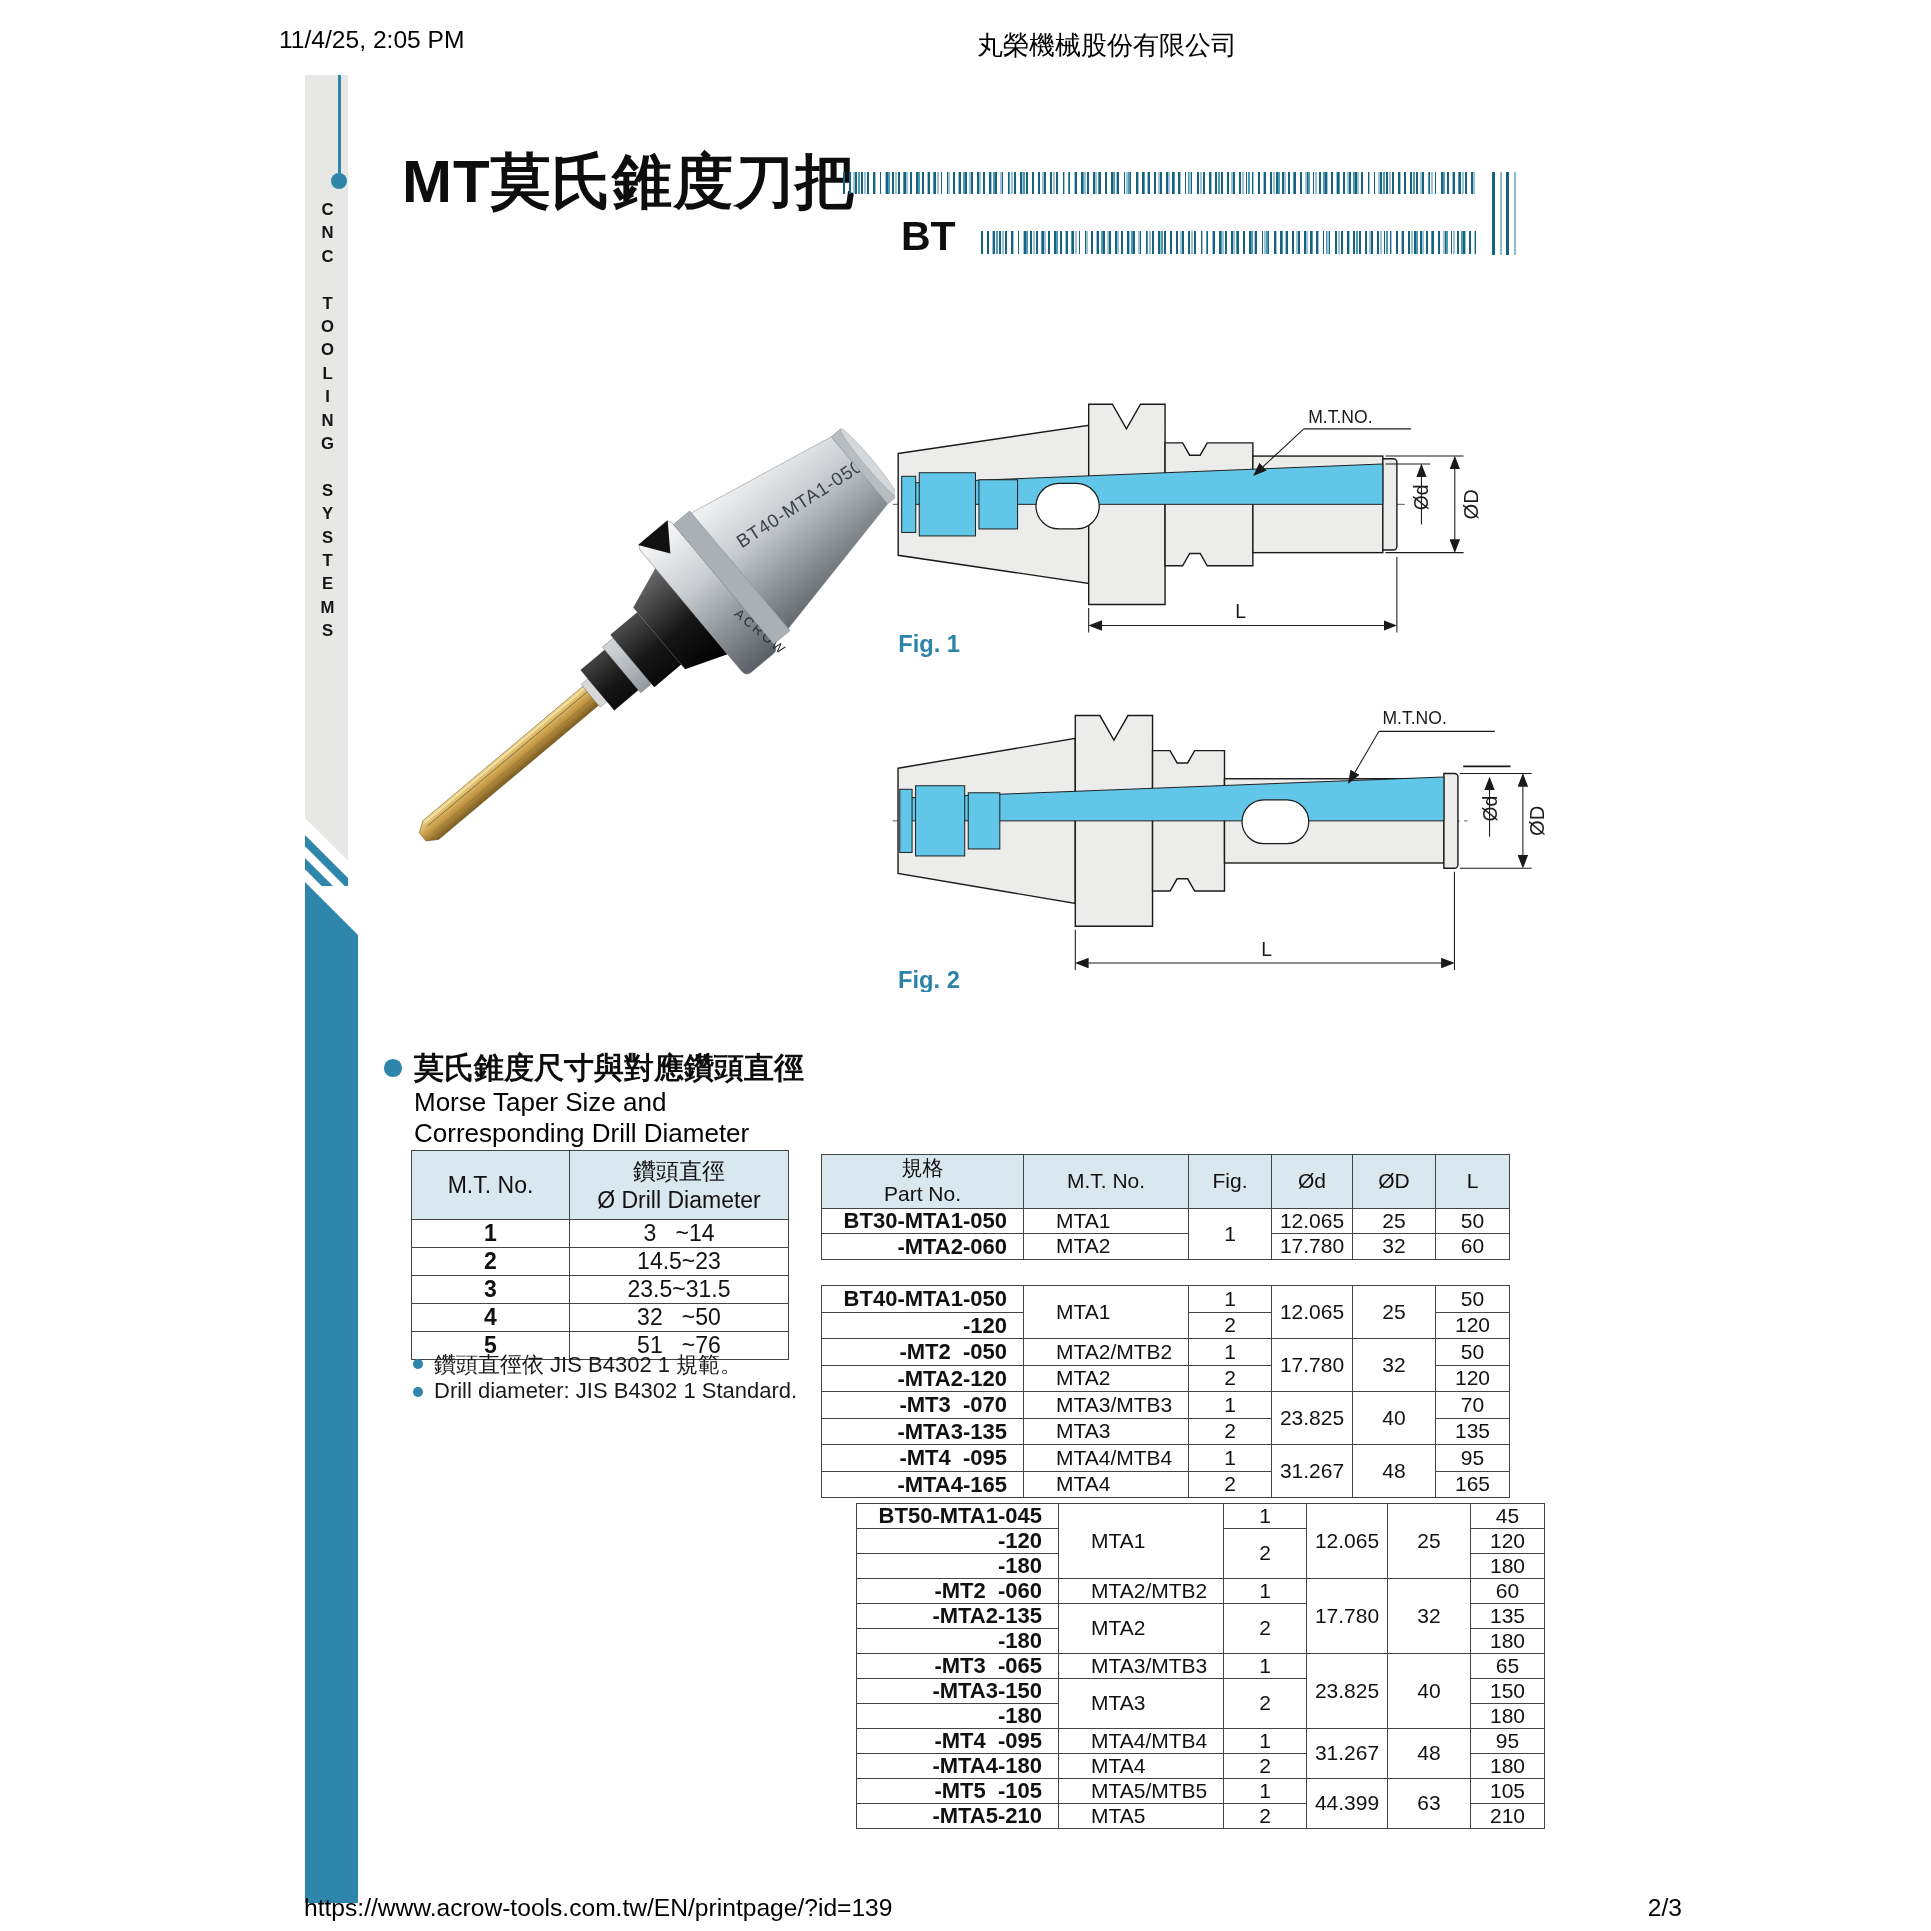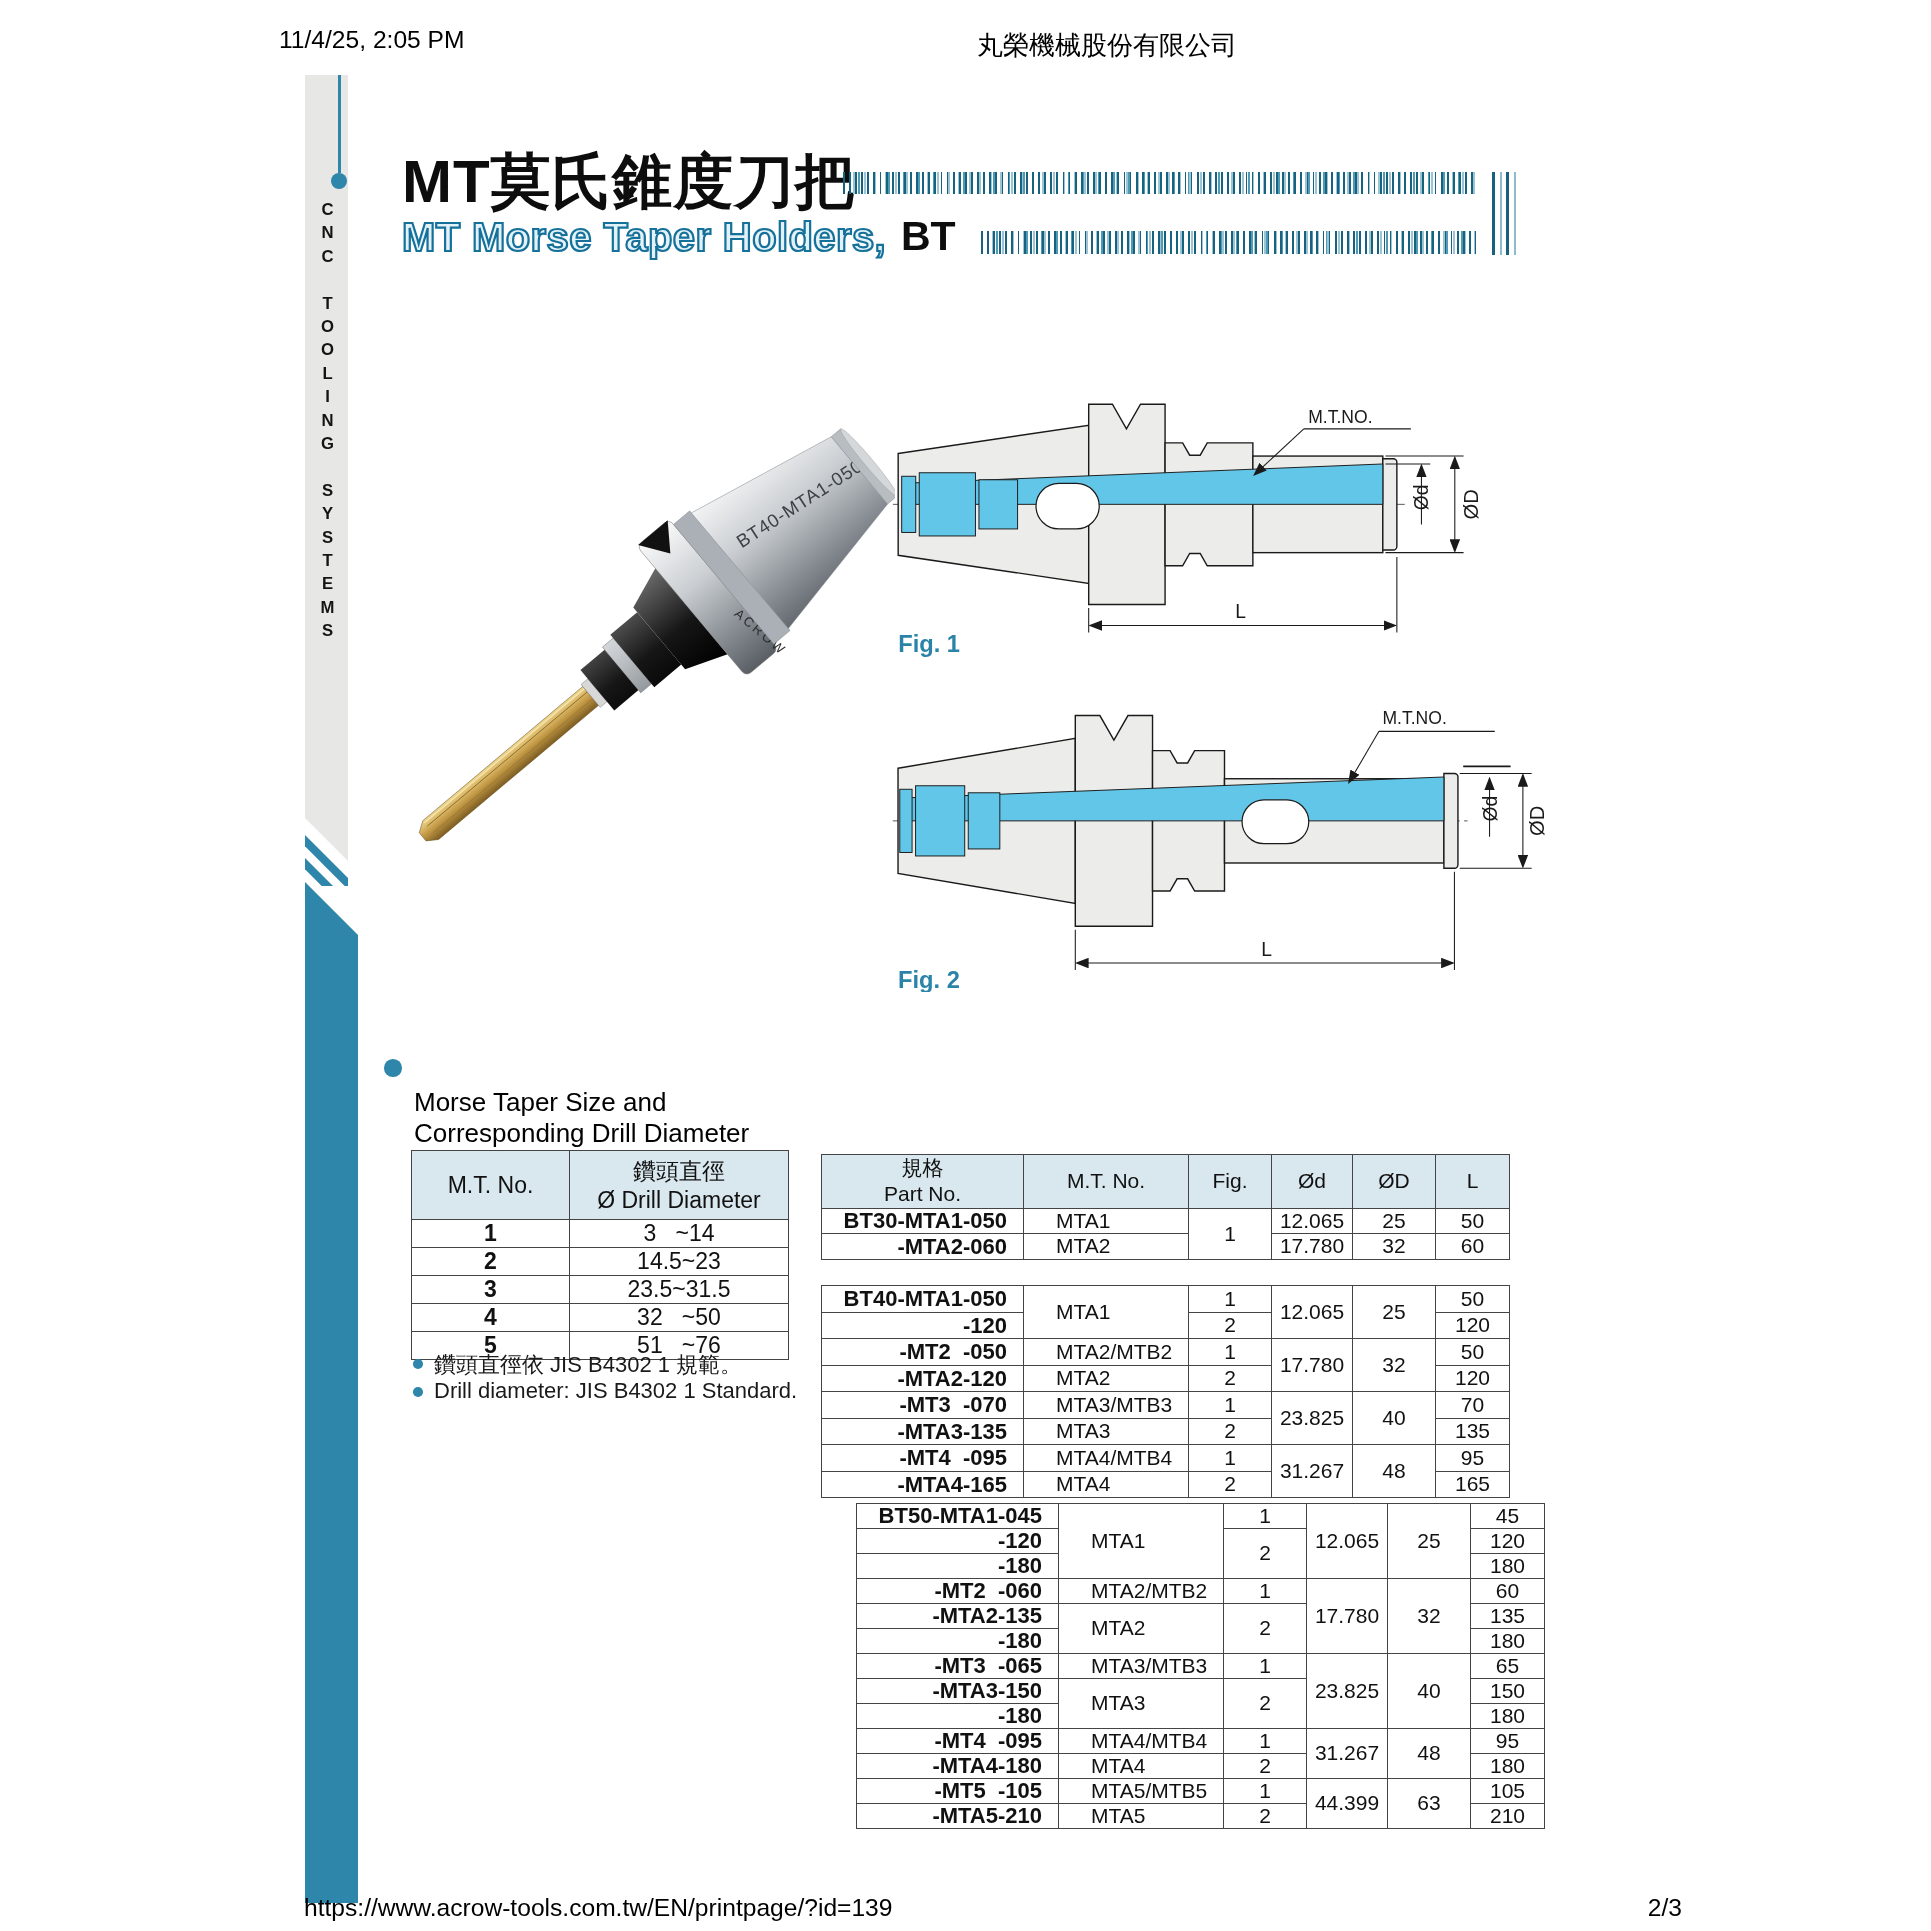--- a/index.html
+++ b/index.html
@@ -64,21 +64,20 @@
     <div class="stripe" style="left:-12.3px;top:35px;"></div>
   </div>
   <div class="abs" id="sb-blue"></div>
   <div class="abs" id="sb-line"></div>
   <div class="abs" id="sb-dot"></div>
   <div class="abs" id="sb-text">CNC TOOLING SYSTEMS</div>
 
   <div class="abs" id="title-zh">MT莫氏錐度刀把</div>
   <div class="abs barcode" style="left:843px;top:172px;width:634px;height:22px;"></div>
   <div class="abs" id="barcode-tall" style="left:1492px;top:172px;width:28px;height:83px;"></div>
-  <div class="abs" id="subtitle">MT Morse Taper Holders,</div>
   <div class="abs" id="subtitle-bt">BT</div>
   <div class="abs barcode" style="left:981px;top:231px;width:495px;height:23px;"></div>
 
   <svg class="abs" style="left:395px;top:395px;" width="500" height="500" viewBox="0 0 570 570">
     <defs>
       <linearGradient id="gmetal" x1="0" y1="-100" x2="0" y2="100" gradientUnits="userSpaceOnUse">
         <stop offset="0" stop-color="#fbfbfb"></stop>
           <stop offset="0.4" stop-color="#c9cdd1"></stop>
         <stop offset="0.75" stop-color="#848a90"></stop>
           <stop offset="1" stop-color="#565c62"></stop>
@@ -189,20 +188,21 @@
       <line x1="212" y1="302" x2="640" y2="302" marker-start="url(#a2)" marker-end="url(#a2)"></line>
     </g>
     <text x="560" y="30" font-size="20" fill="#1a1a1a">M.T.NO.</text>
     <text transform="translate(690,126) rotate(-90)" font-size="22" fill="#1a1a1a" text-anchor="middle">Ød</text>
     <text transform="translate(744,140) rotate(-90)" font-size="23" fill="#1a1a1a" text-anchor="middle">ØD</text>
     <text x="428" y="294" font-size="22" fill="#1a1a1a" text-anchor="middle">L</text>
     <text x="8" y="330" font-size="27" font-weight="bold" fill="#2b84a8">Fig. 2</text>
   </svg>
 
   <div class="abs" id="sec-dot"></div>
+  <div class="abs" id="sec-zh">莫氏錐度尺寸與對應鑽頭直徑</div>
   <div class="abs" id="sec-en">
     <div>Morse Taper Size and</div>
     <div>Corresponding Drill Diameter</div>
   </div>
 
   <table id="mtt" class="abs" style="left:411px;top:1150px;width:377px;">
     <colgroup>
         <col style="width:158px">
         <col style="width:219px">
       </colgroup>

